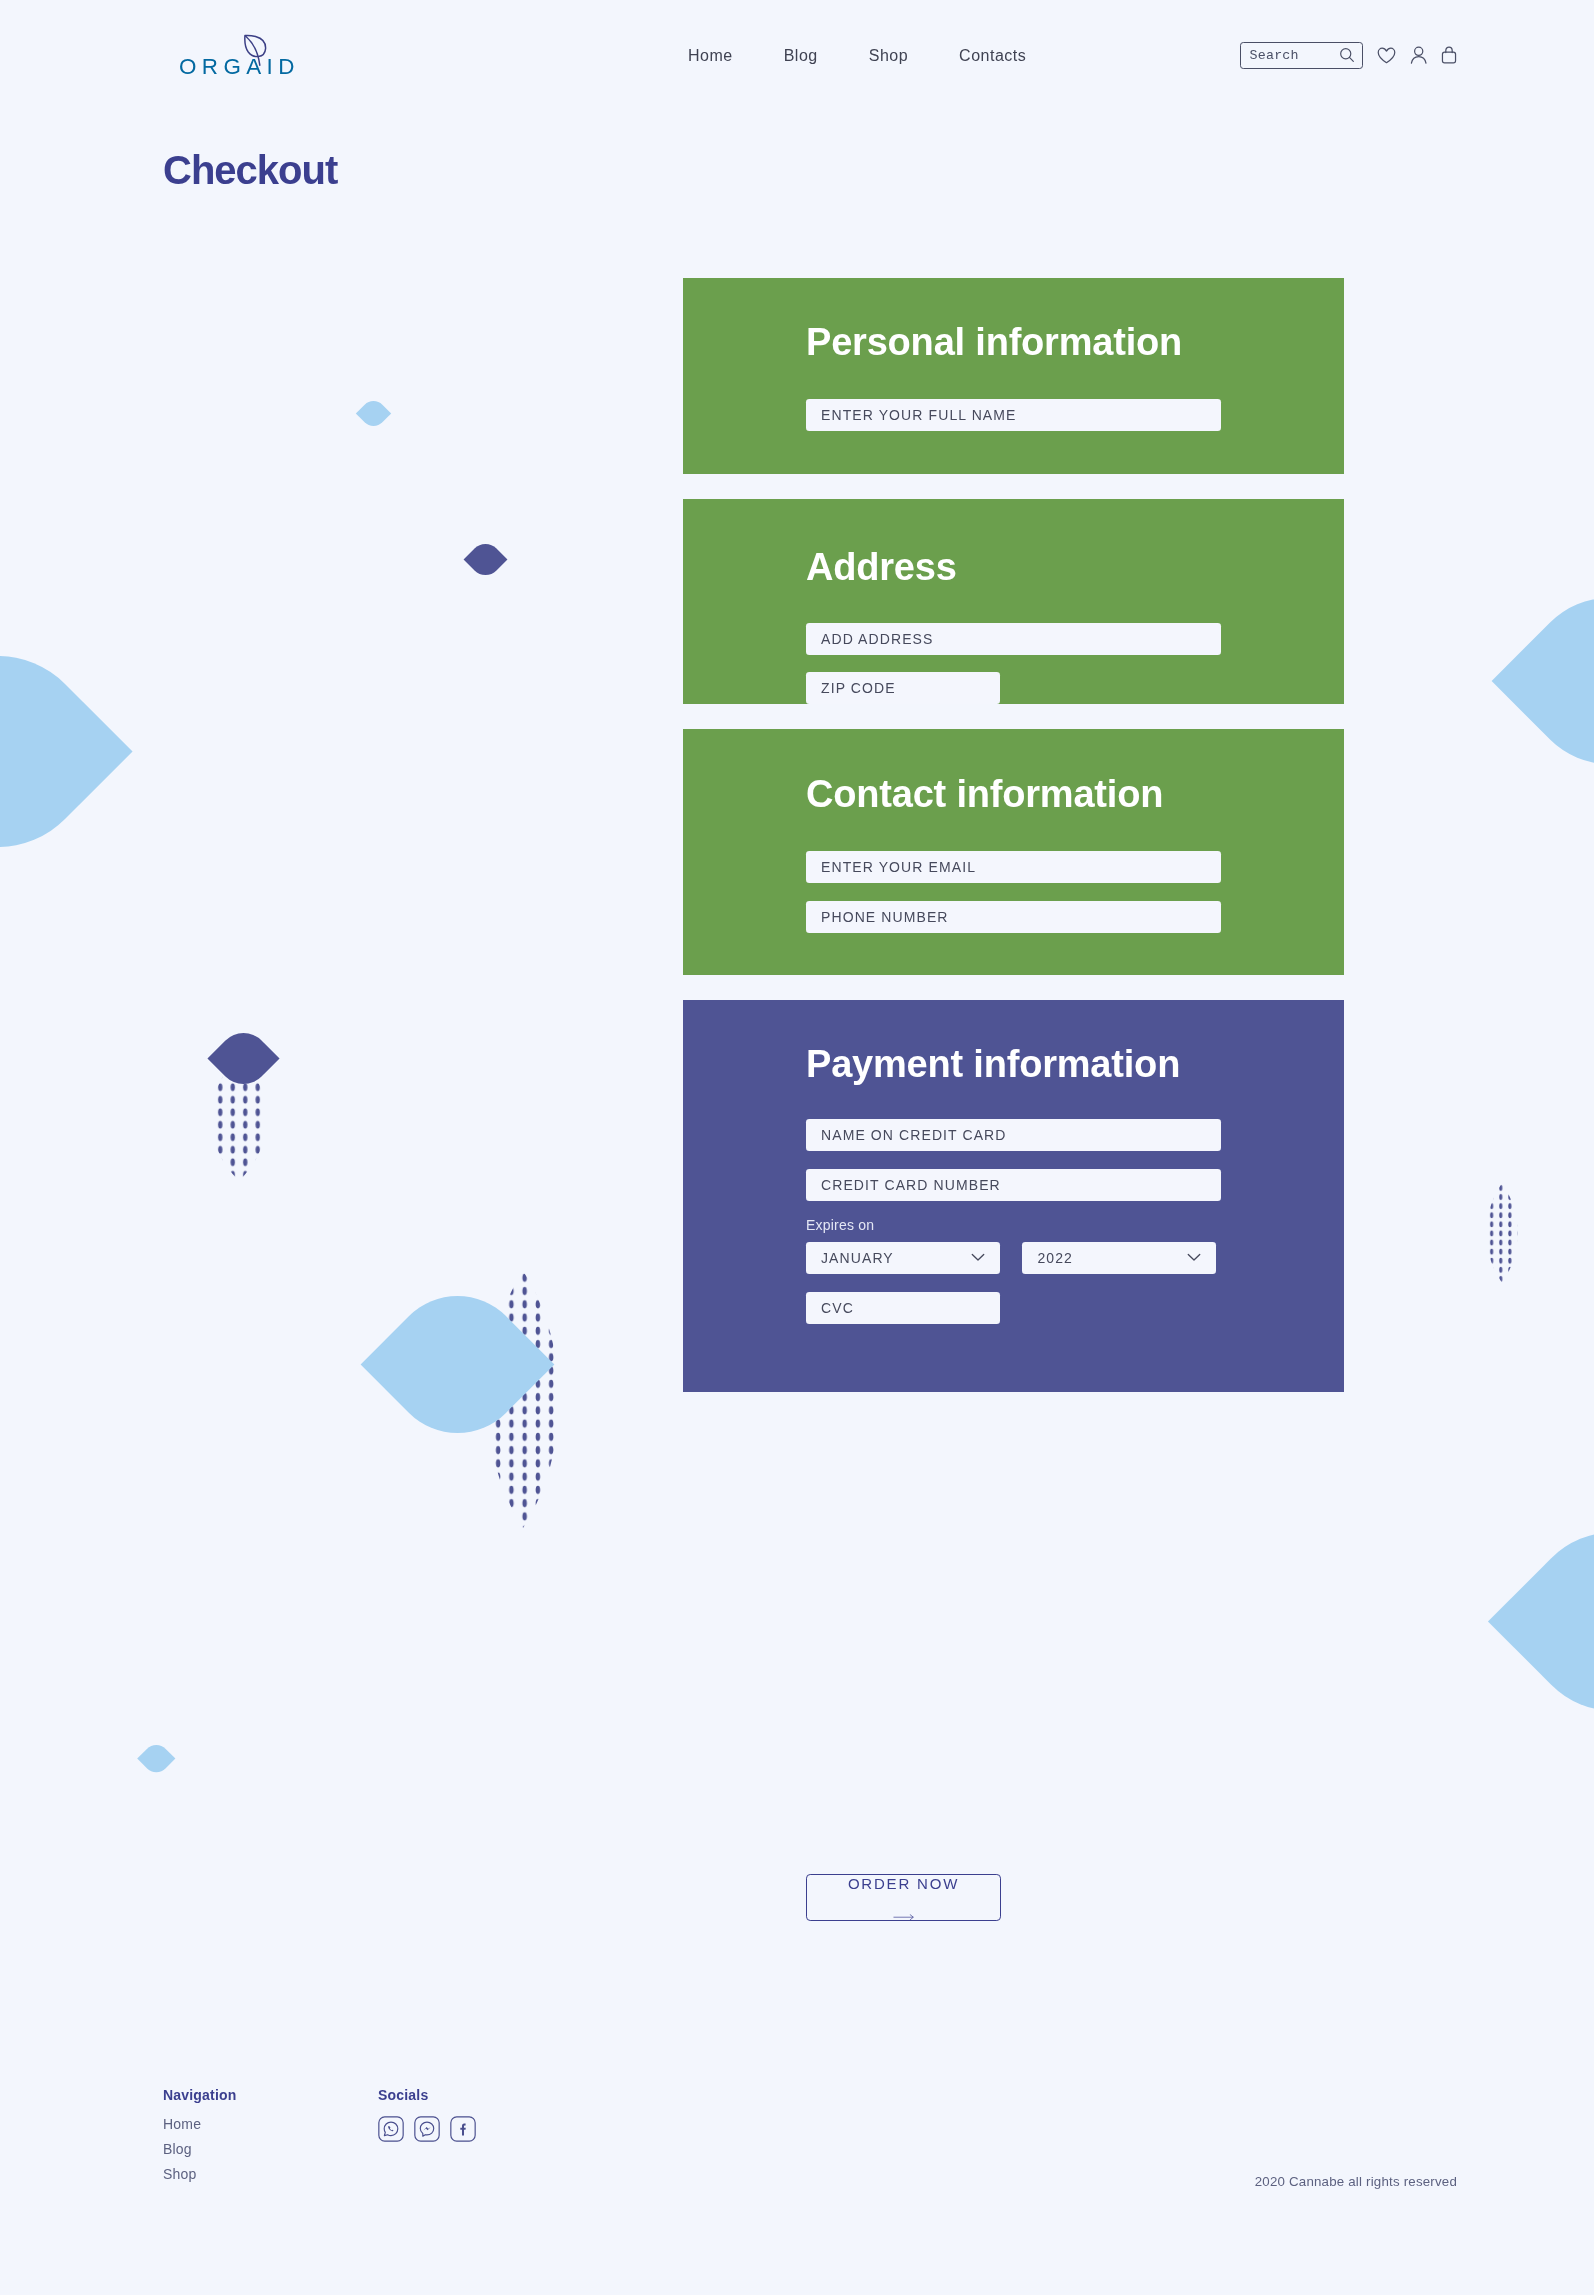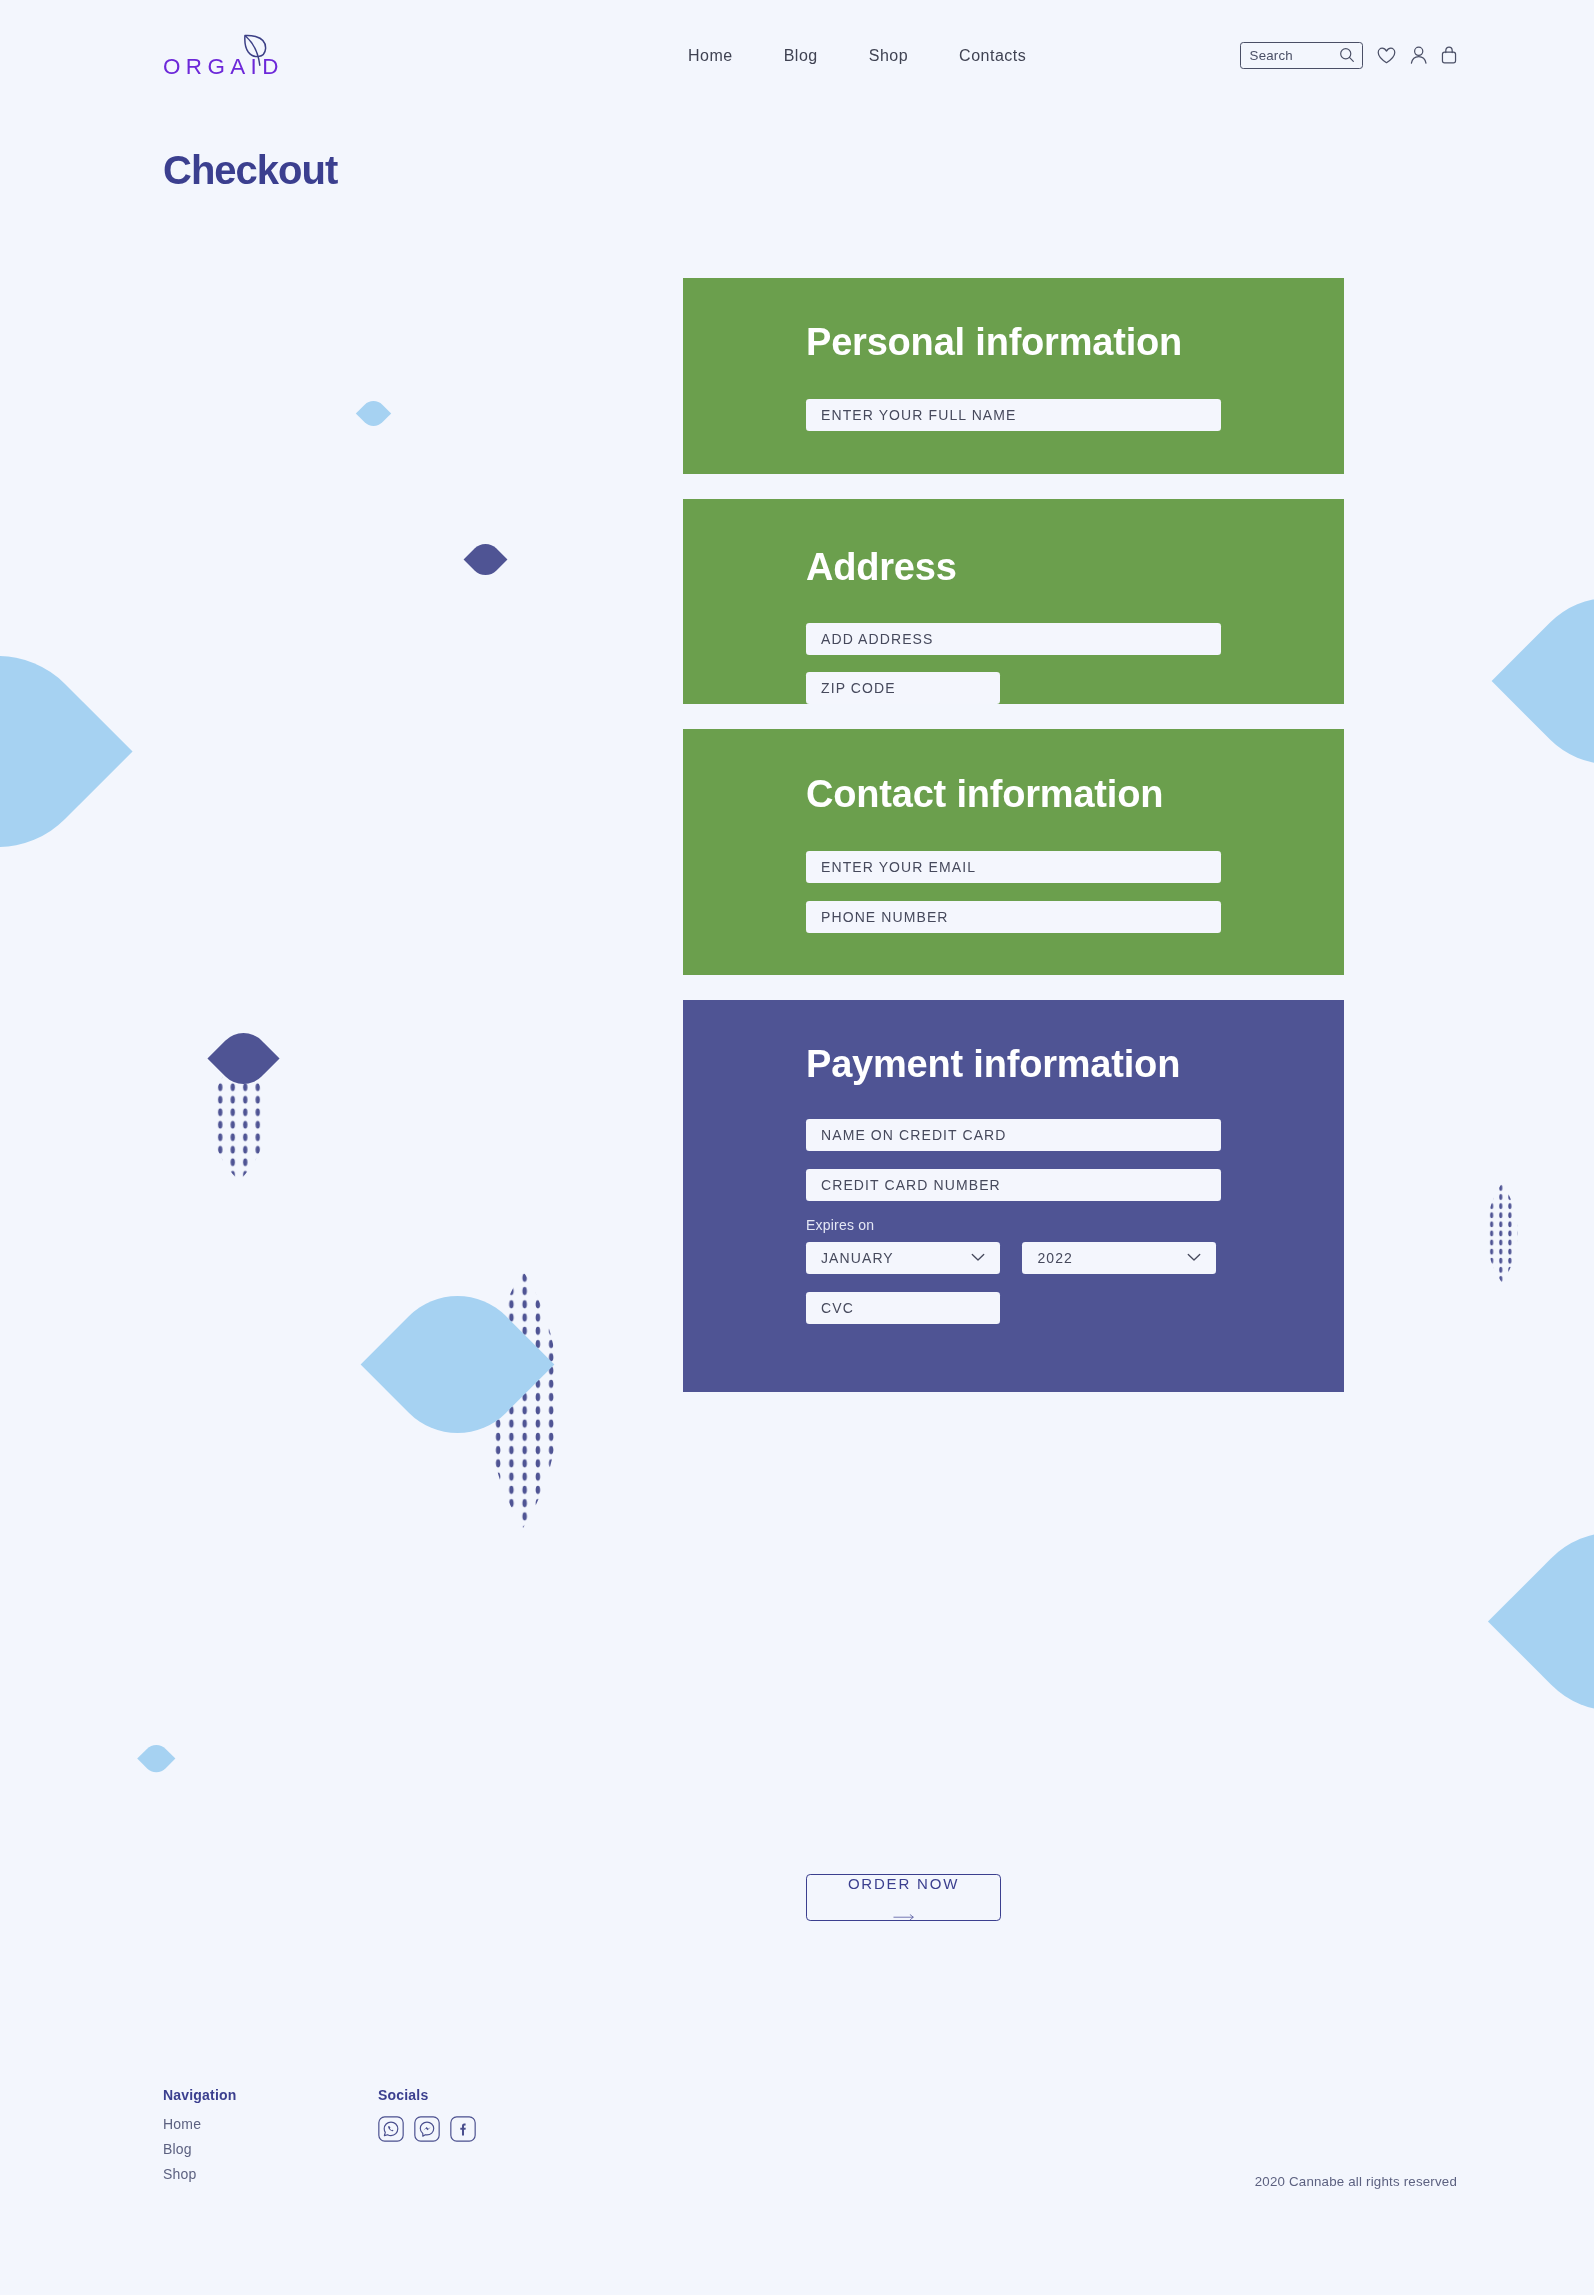--- a/index.html
+++ b/index.html
@@ -46,23 +46,23 @@
     position: absolute;
     left: 163px;
     top: 32px;
     width: 141px;
     height: 51px;
   }
   .logo-text {
     font-family: "Liberation Sans", sans-serif;
     font-size: 22.4px;
     letter-spacing: 5.4px;
-    color: #6d28d9;
-    position: absolute;
-    left: 0;
+    color: #0369a1;
+    position: absolute;
+    left: 16px;
     top: 22.4px;
     white-space: nowrap;
   }
   .logo-leaf {
     position: absolute;
     left: 77px;
     top: 0px;
   }
 
   .nav {
@@ -96,20 +96,21 @@
     display: flex;
     align-items: center;
     padding: 0 6.6px 0 9px;
     background: transparent;
   }
   .searchbox .ph {
     font-size: 13.3px;
     color: #4a4f66;
     letter-spacing: 0.2px;
     flex: 1;
+    font-family: Liberation Mono, monospace;
   }
   .hicon { cursor: pointer; display: block; }
 
   
   .page-title {
     position: absolute;
     left: 163px;
     top: 148px;
     font-size: 40px;
     font-weight: bold;

